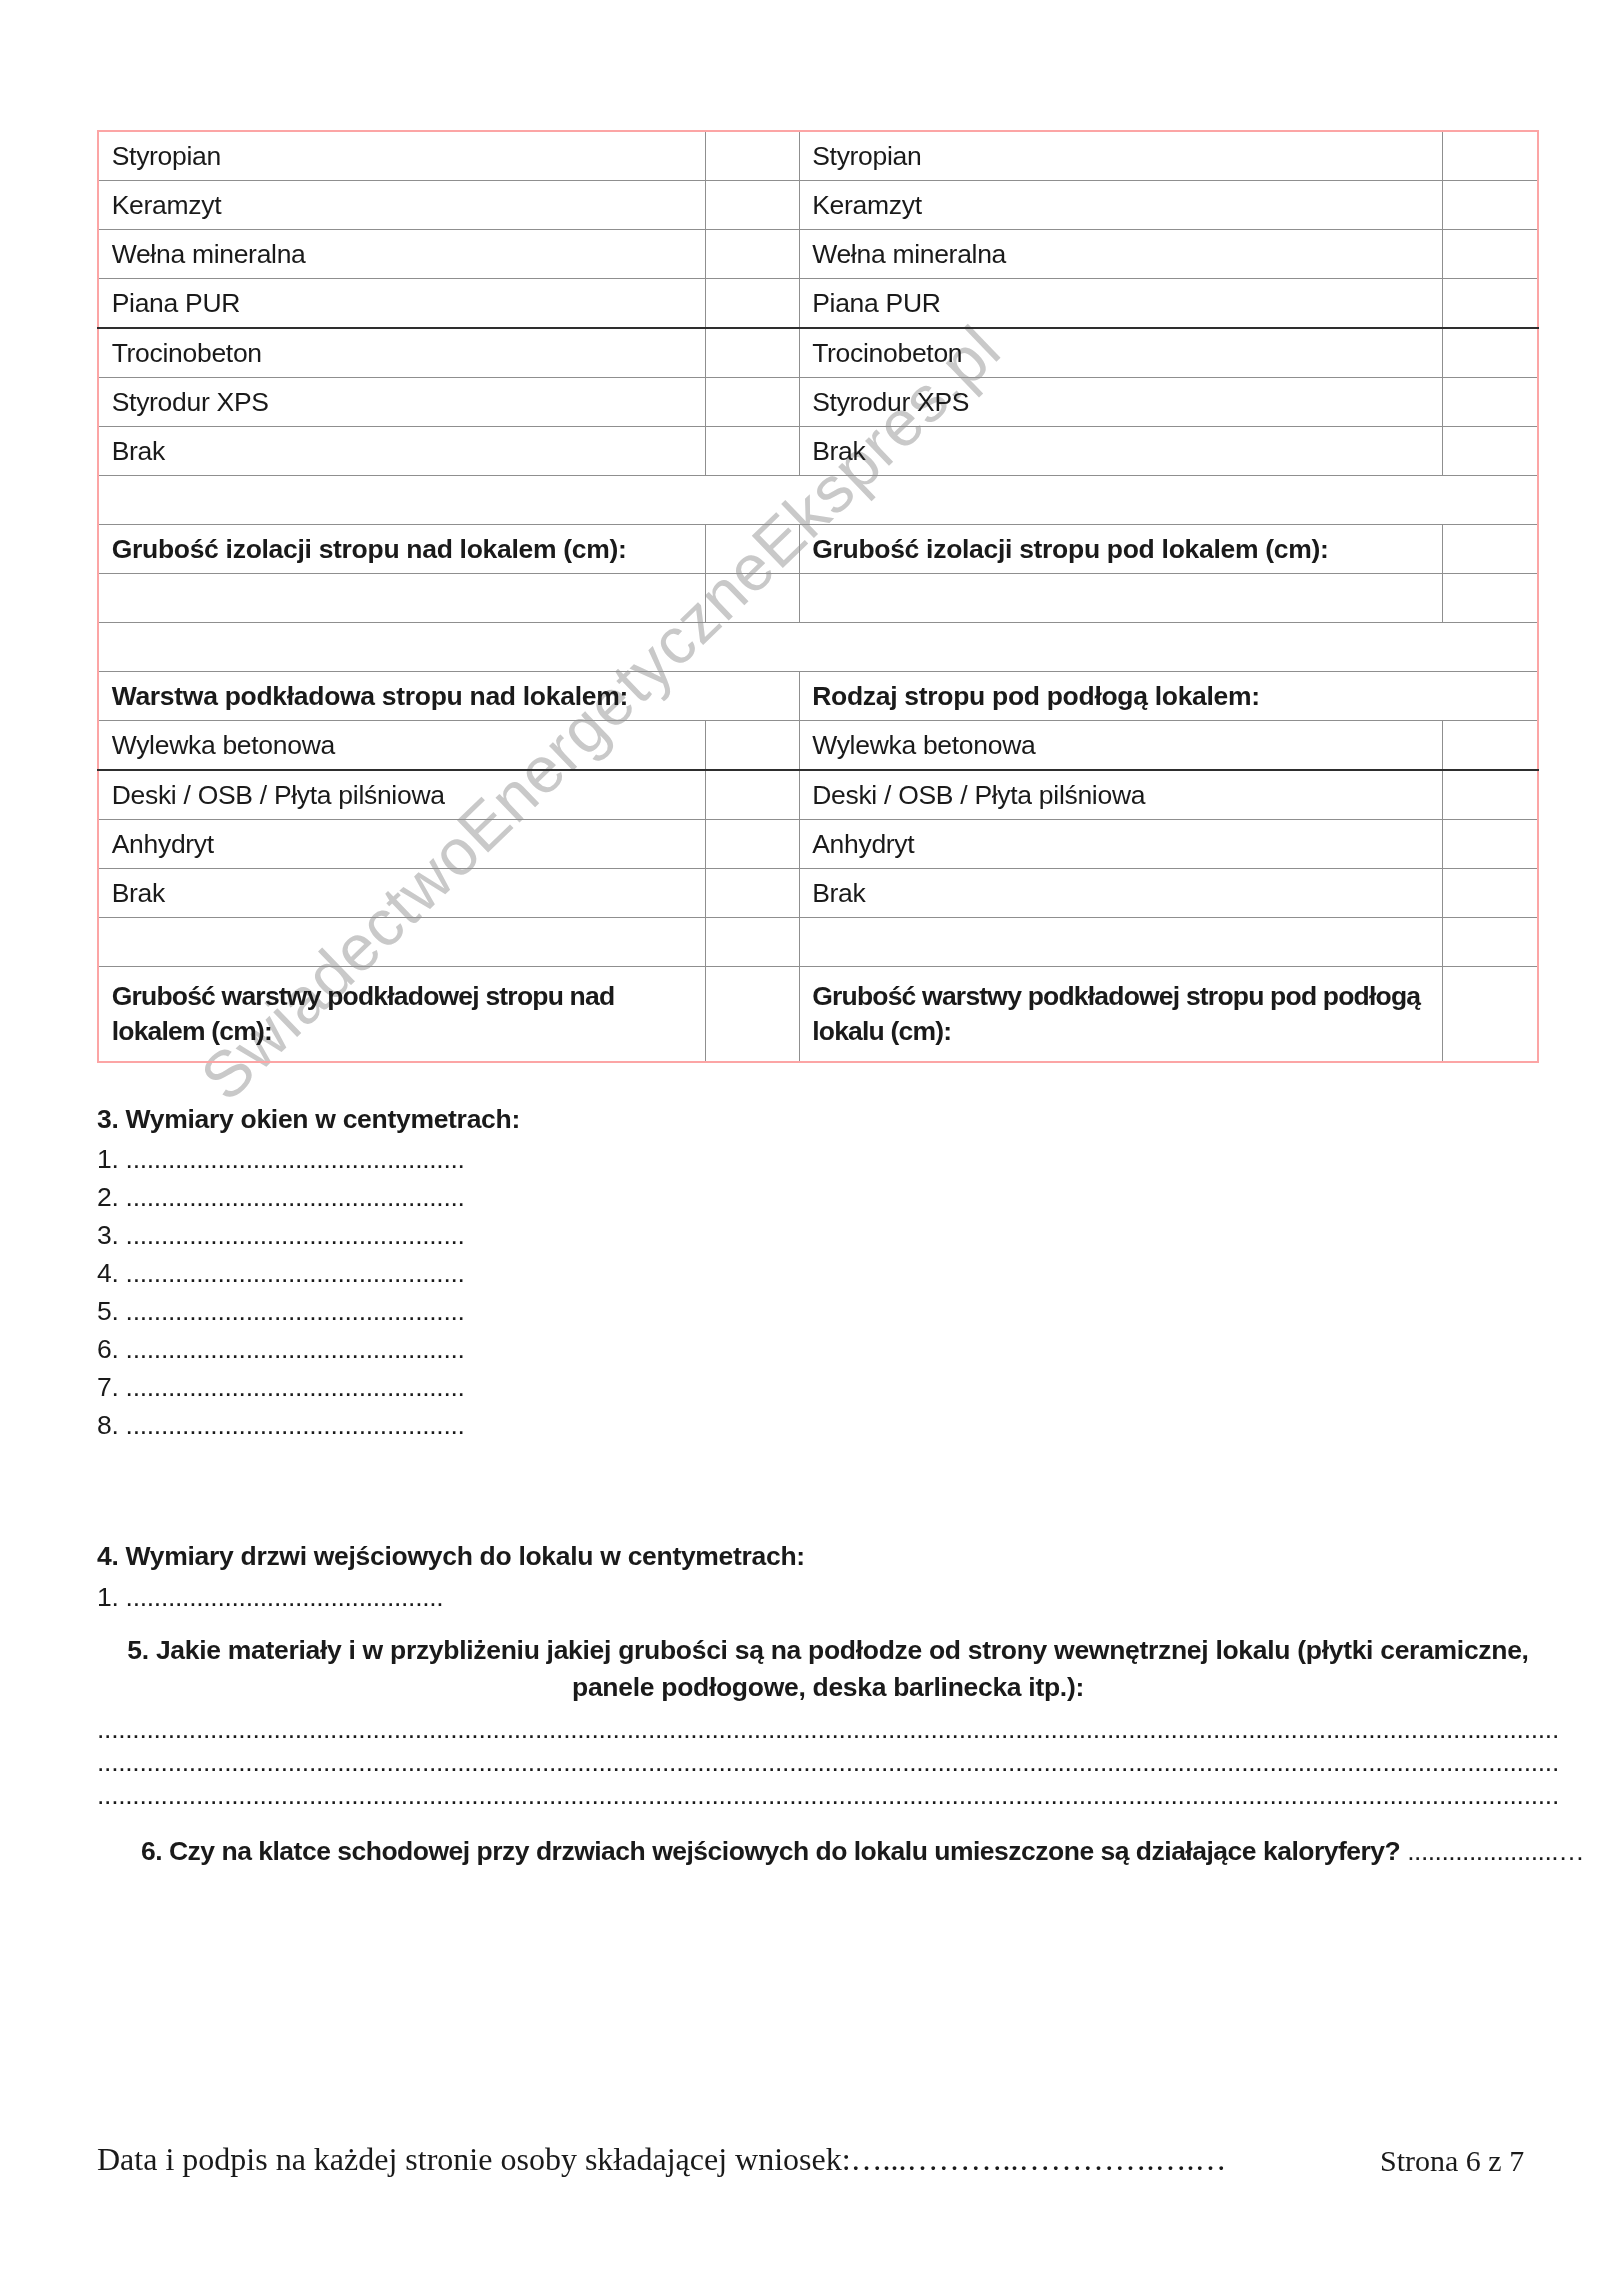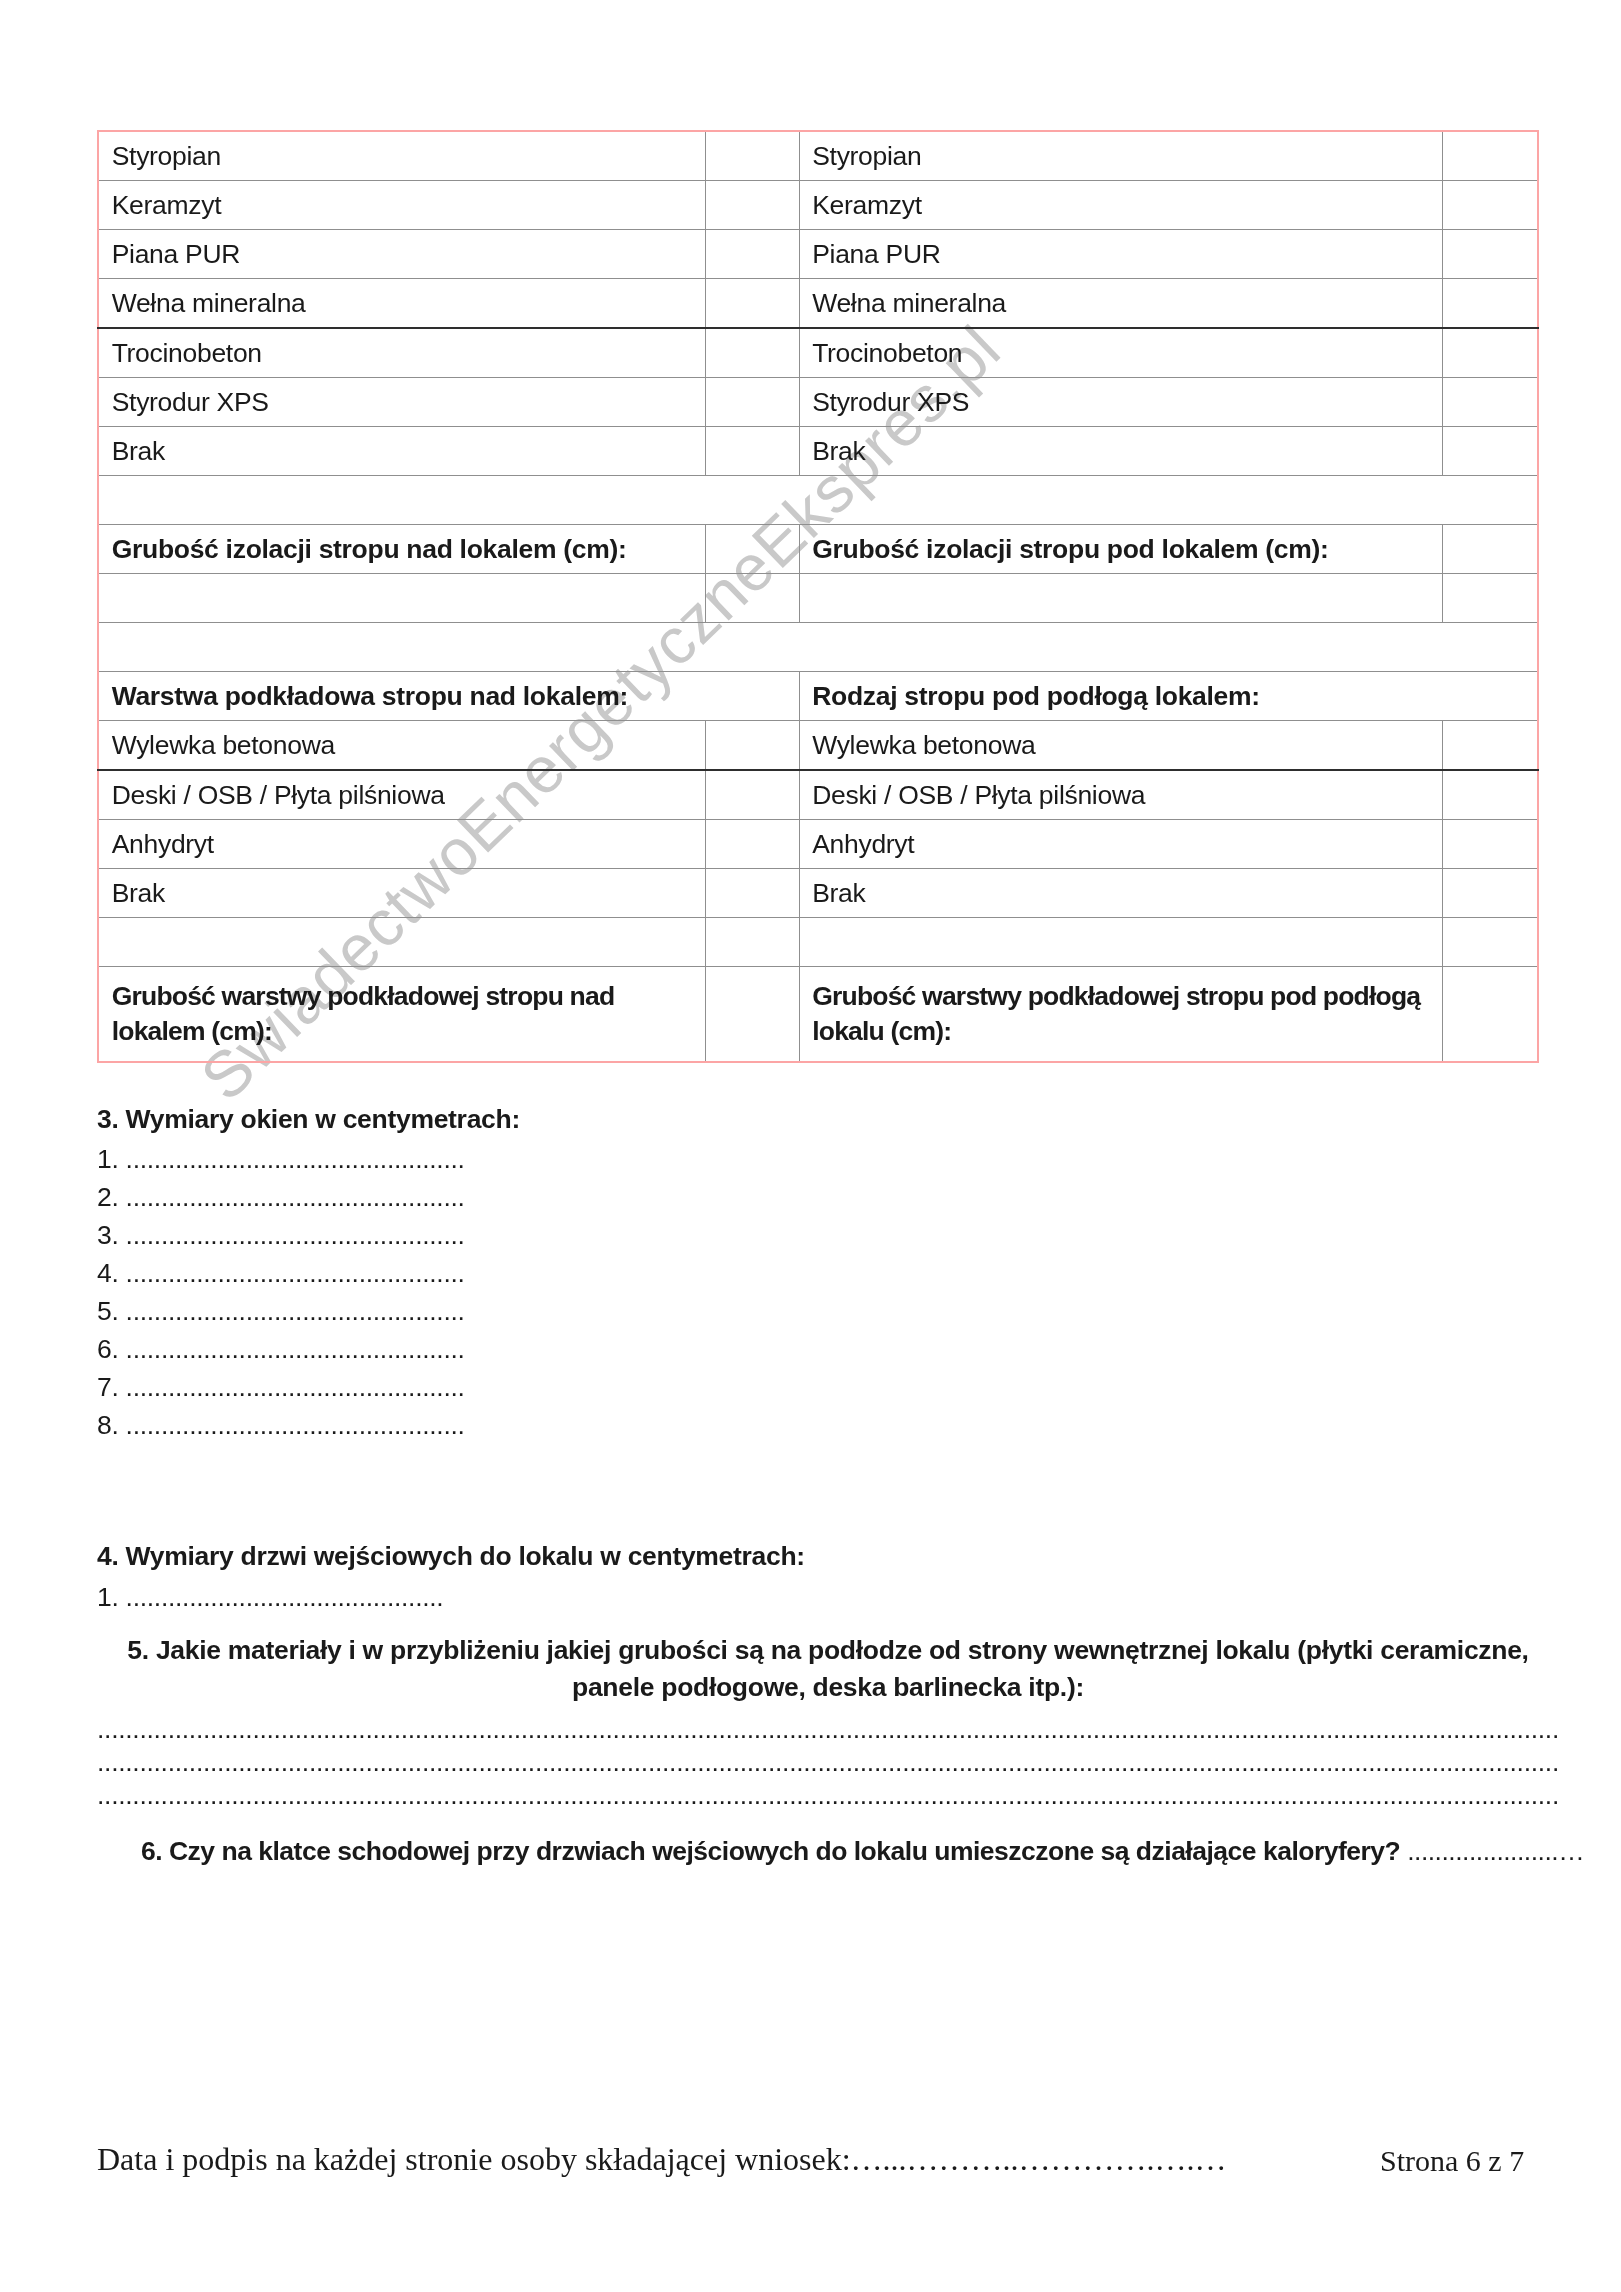--- a/index.html
+++ b/index.html
@@ -116,29 +116,29 @@
         <td>Styropian</td>
         <td></td>
       </tr>
       <tr>
         <td>Keramzyt</td>
         <td></td>
         <td>Keramzyt</td>
         <td></td>
       </tr>
       <tr>
+        <td>Wełna mineralna</td>
+        <td></td>
+        <td>Wełna mineralna</td>
+        <td></td>
+      </tr>
+      <tr>
         <td>Piana PUR</td>
         <td></td>
         <td>Piana PUR</td>
-        <td></td>
-      </tr>
-      <tr>
-        <td>Wełna mineralna</td>
-        <td></td>
-        <td>Wełna mineralna</td>
         <td></td>
       </tr>
       <tr>
         <td>Trocinobeton</td>
         <td></td>
         <td>Trocinobeton</td>
         <td></td>
       </tr>
       <tr>
         <td>Styrodur XPS</td>

